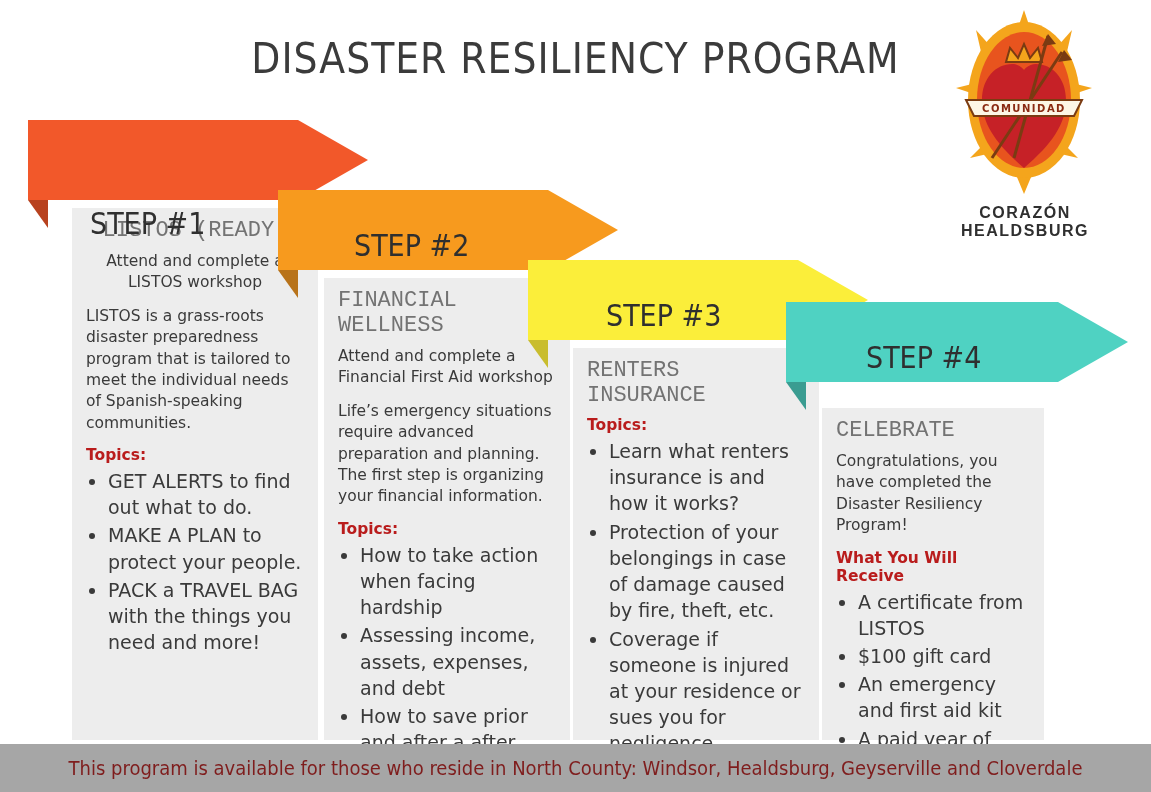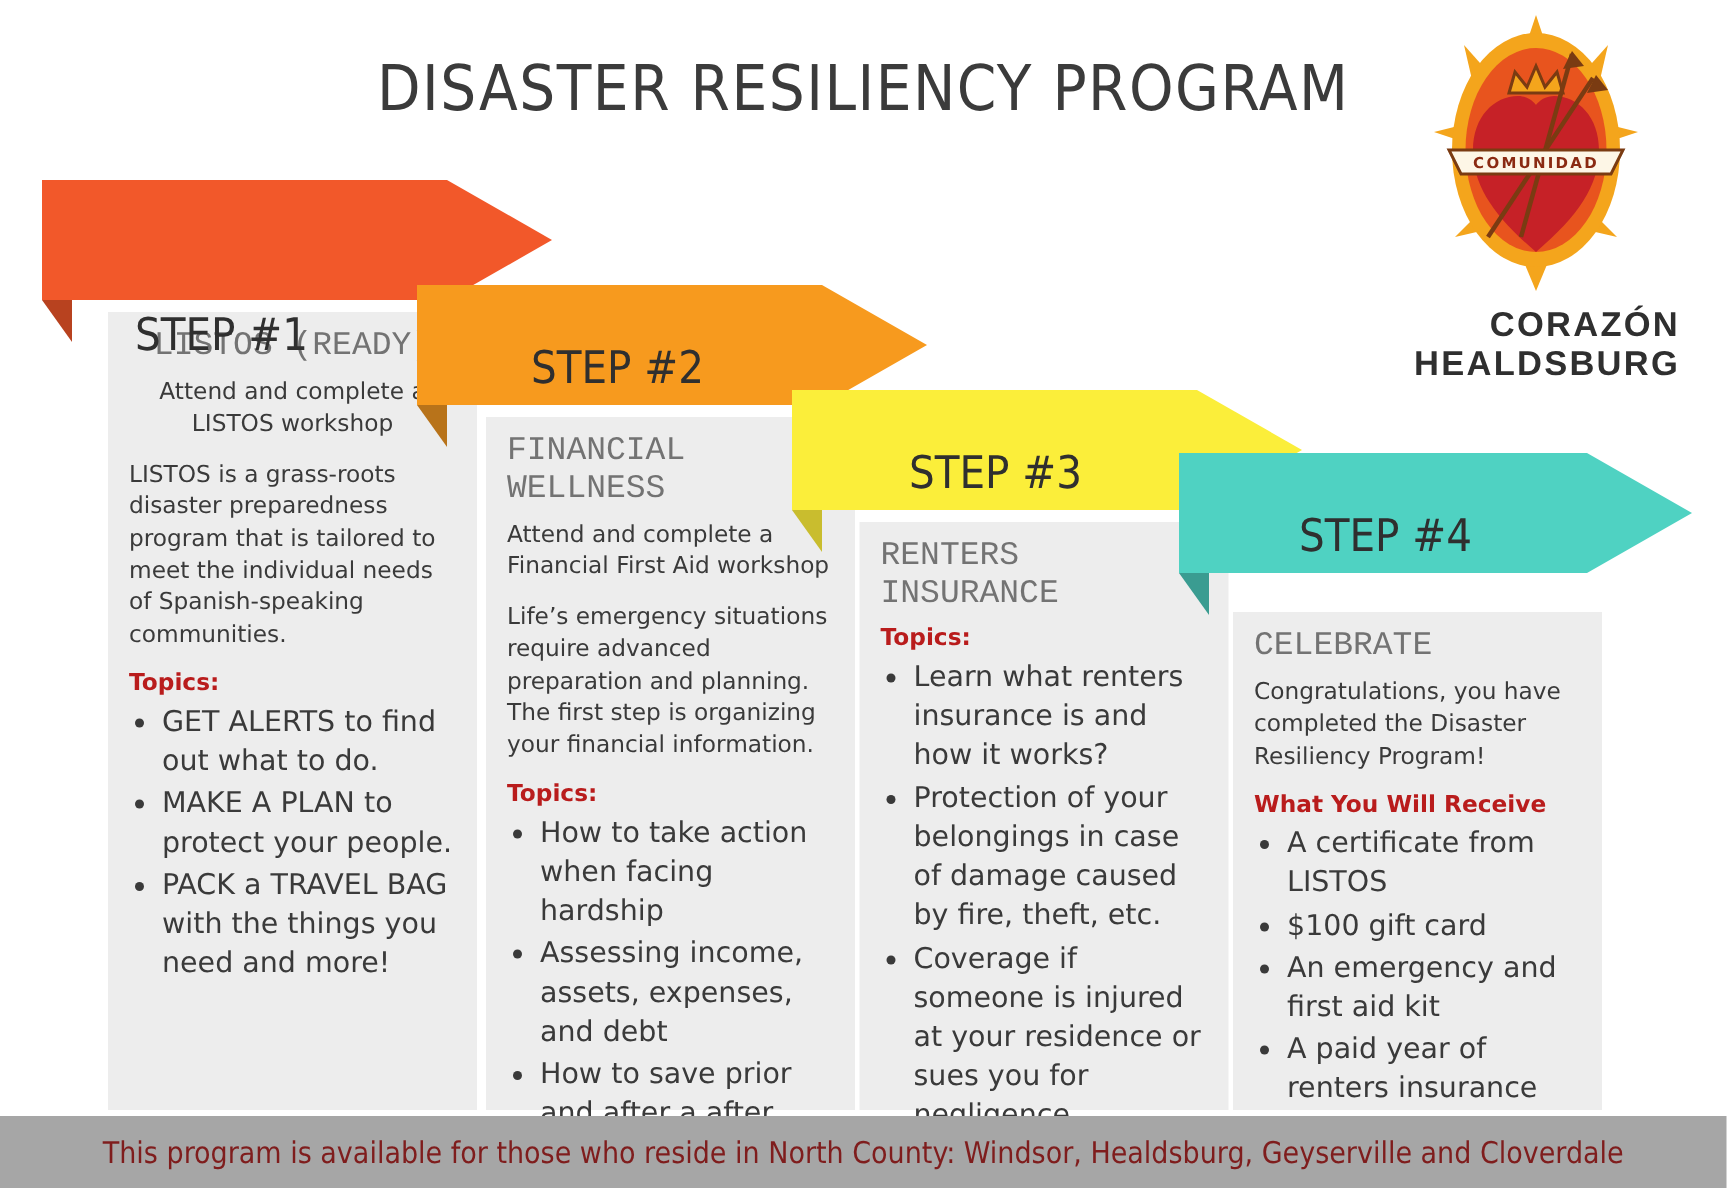--- a/index.html
+++ b/index.html
@@ -47,24 +47,24 @@
     left: 22px;
     top: 0px;
     width: 145px;
     height: 190px;
   }
   .logo-text {
     position: absolute;
     left: 0;
     top: 196px;
     width: 190px;
-    text-align: right;
+    text-align: center;
     font-family: "Liberation Sans", sans-serif;
     font-weight: bold;
-    font-size: 23px;
+    font-size: 16px;
     letter-spacing: 1.5px;
     color: #2f2f2f;
     line-height: 1.12;
   }
 
   
   .panel {
     position: absolute;
     background: #ededed;
     box-sizing: border-box;
@@ -98,21 +98,21 @@
     font-size: 15.5px;
     color: #b91c1c;
     margin: 0 0 2px 0;
     font-weight: bold;
   }
 
   
   #panel-1 { left: 72px;  top: 208px; width: 246px; height: 532px; }
   #panel-2 { left: 324px; top: 278px; width: 246px; height: 462px; }
   #panel-3 { left: 573px; top: 348px; width: 246px; height: 392px; }
-  #panel-4 { left: 822px; top: 408px; width: 246px; height: 332px; }
+  #panel-4 { left: 822px; top: 408px; width: 222px; height: 332px; }
 
   
   .arrow {
     position: absolute;
     display: flex;
     align-items: center;
   }
   .arrow .label {
     position: absolute;
     font-family: "DejaVu Sans Condensed", "Liberation Sans Narrow", "Liberation Sans", sans-serif;

